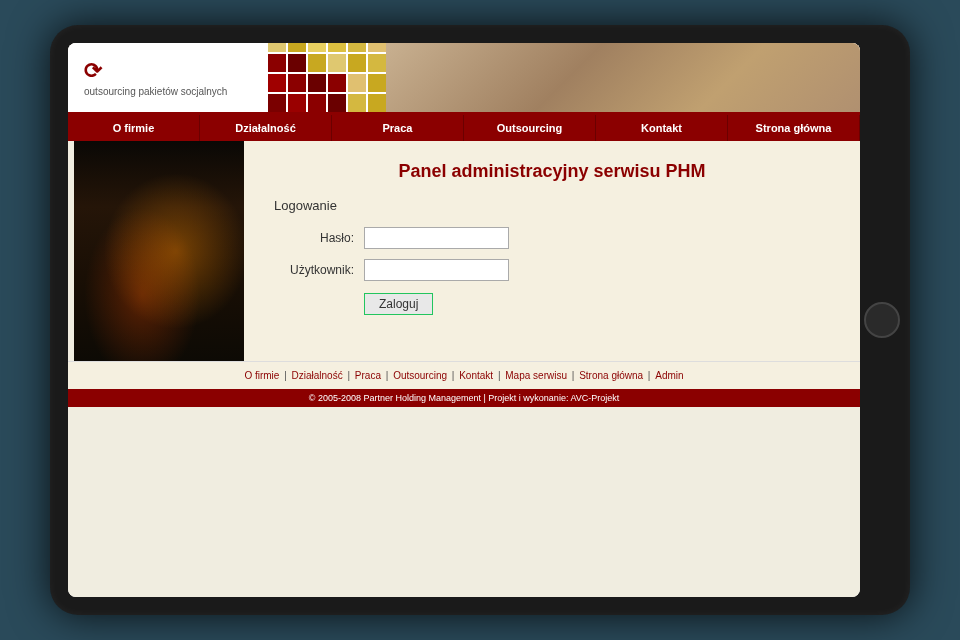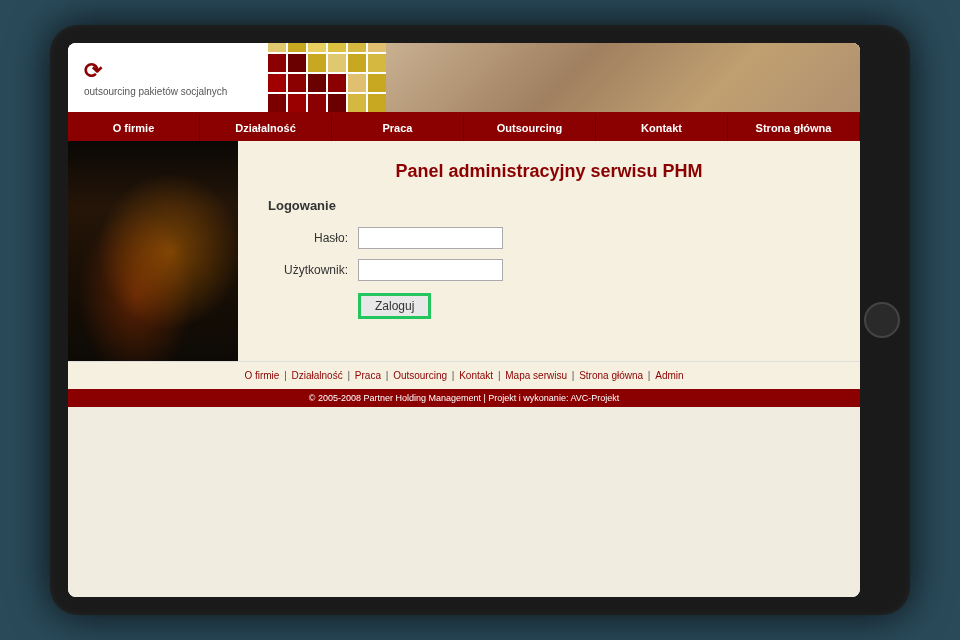--- a/index.html
+++ b/index.html
@@ -156,20 +156,21 @@
       cursor: pointer;
       border-right: 1px solid #6b0000;
       text-decoration: none;
     }
 
     
     .main-content {
       display: flex;
       background: #f5f0e0;
       min-height: 220px;
+      margin-left: 6px;
     }
 
     .side-image {
       width: 170px;
       min-height: 200px;
       background: linear-gradient(to bottom, #1a1208 0%, #3d2810 20%, #2a1a08 40%, #1a1005 60%, #100c05 80%, #180e08 100%);
       position: relative;
       overflow: hidden;
     }
 
@@ -191,21 +192,21 @@
     .page-title {
       font-size: 18px;
       font-weight: bold;
       color: #8b0000;
       text-align: center;
       margin-bottom: 16px;
     }
 
     .section-title {
       font-size: 13px;
-      font-weight: bold;
+      font-weight: normal;
       color: #333;
       margin-bottom: 14px;
     }
 
     .form-row {
       display: flex;
       align-items: center;
       margin-bottom: 10px;
     }
 
@@ -227,21 +228,21 @@
     }
 
     .form-button-row {
       margin-top: 12px;
       margin-left: 90px;
     }
 
     .login-button {
       padding: 3px 14px;
       background: #e8e8e8;
-      border: 3px solid #22c55e;
+      border: 1px solid #22c55e;
       font-size: 12px;
       cursor: pointer;
       color: #333;
     }
 
     
     .footer-links {
       background: #f5f0e0;
       padding: 8px;
       text-align: center;

